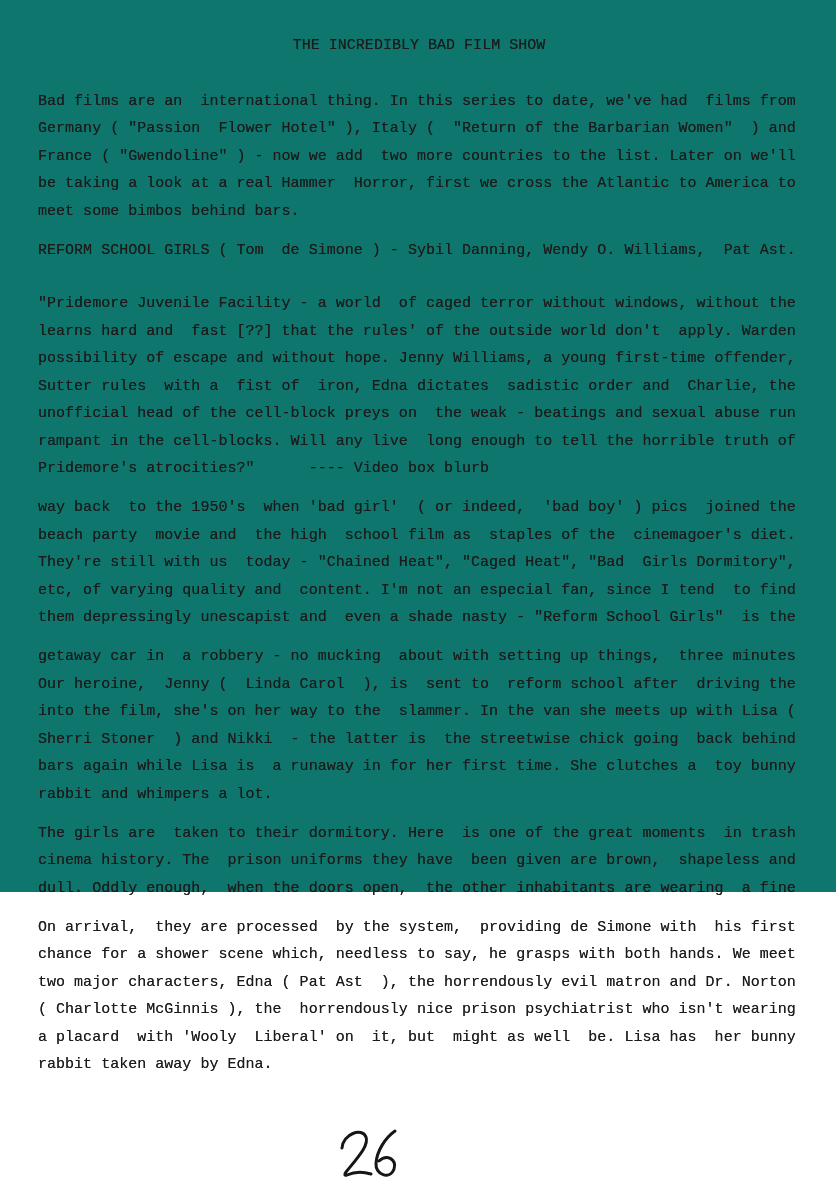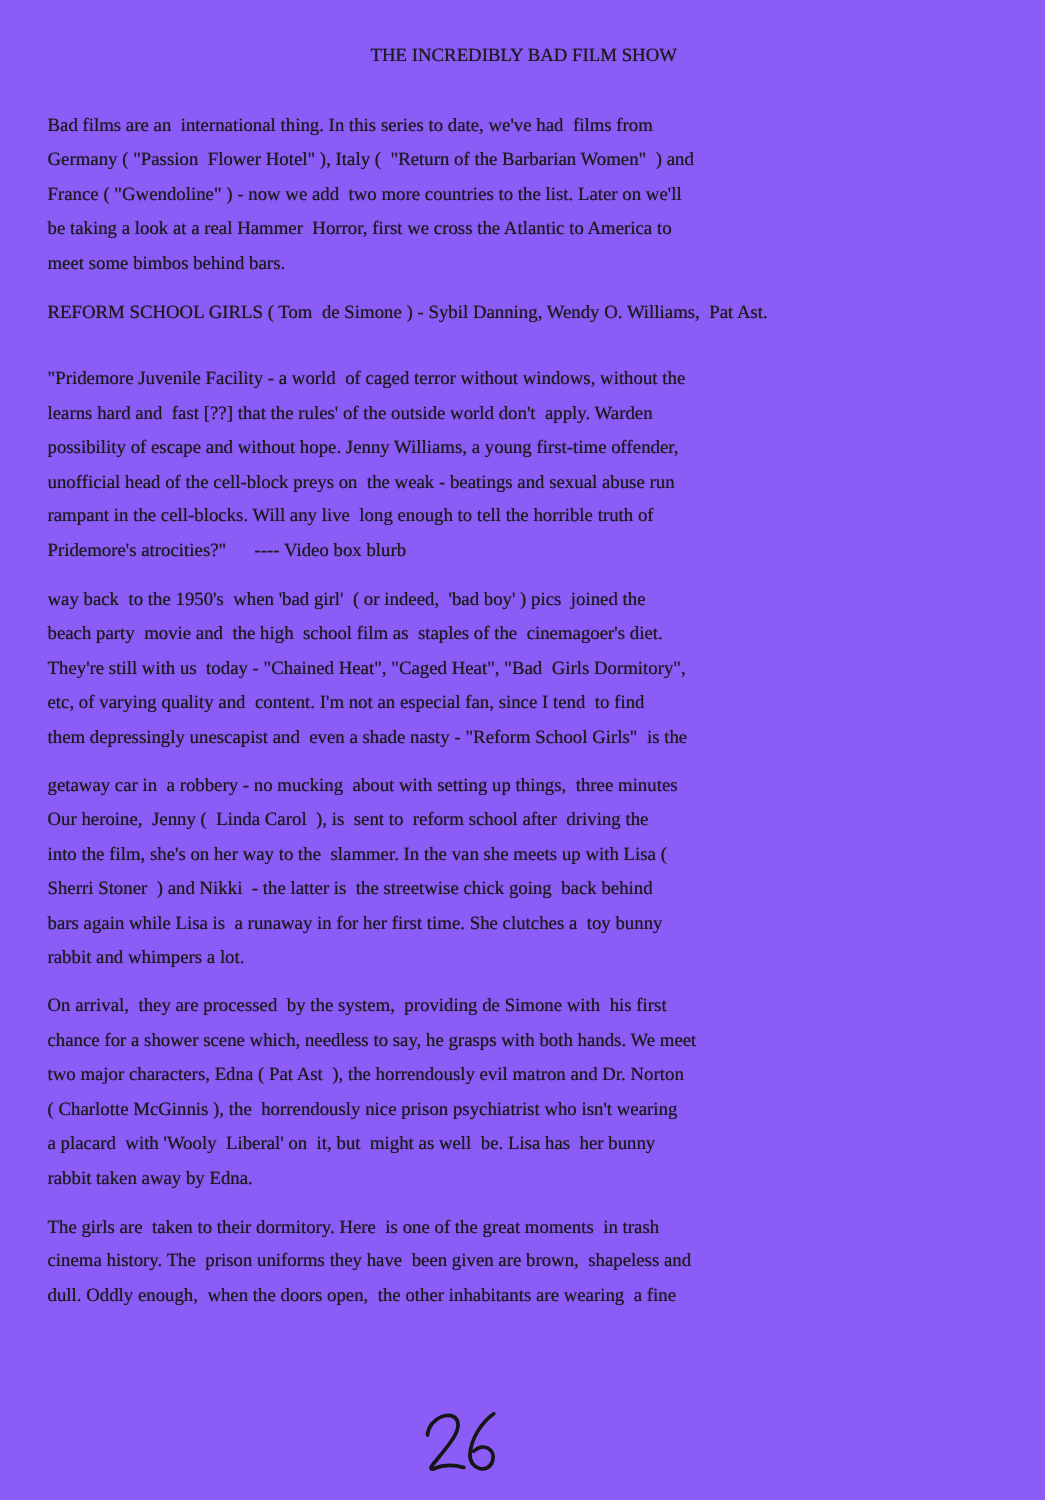--- a/index.html
+++ b/index.html
@@ -3,23 +3,23 @@
 <meta charset="utf-8">
 <style>
   html, body { margin: 0; padding: 0; }
   body {
     width: 836px; height: 1200px;
     background: #ffffff;
     overflow: hidden;
   }
   .page {
     position: relative;
-    width: 836px; height: 1200px;
-    background: #8b5cf6;
-    font-family: Liberation Serif, serif;
+    width: 836px; height: 892px;
+    background: #0f766e;
+    font-family: Liberation Mono, monospace;
     color: #1b1b1b;
   }
   .content {
     position: absolute;
     left: 38px; top: 32px; width: 762px;
   }
   .line {
     white-space: pre;
     font-size: 15px;
     line-height: 27.5px;
@@ -61,20 +61,21 @@
     </div>
 
     <div class="para para-credit">
       <div class="line">REFORM SCHOOL GIRLS ( Tom  de Simone ) - Sybil Danning, Wendy O. Williams,  Pat Ast.</div>
     </div>
 
     <div class="para">
       <div class="line">"Pridemore Juvenile Facility - a world  of caged terror without windows, without the</div>
       <div class="line">learns hard and  fast [??] that the rules' of the outside world don't  apply. Warden</div>
       <div class="line">possibility of escape and without hope. Jenny Williams, a young first-time offender,</div>
+      <div class="line">Sutter rules  with a  fist of  iron, Edna dictates  sadistic order and  Charlie, the</div>
       <div class="line">unofficial head of the cell-block preys on  the weak - beatings and sexual abuse run</div>
       <div class="line">rampant in the cell-blocks. Will any live  long enough to tell the horrible truth of</div>
       <div class="line">Pridemore's atrocities?"      ---- Video box blurb</div>
     </div>
 
     <div class="para">
       <div class="line">way back  to the 1950's  when 'bad girl'  ( or indeed,  'bad boy' ) pics  joined the</div>
       <div class="line">beach party  movie and  the high  school film as  staples of the  cinemagoer's diet.</div>
       <div class="line">They're still with us  today - "Chained Heat", "Caged Heat", "Bad  Girls Dormitory",</div>
       <div class="line">etc, of varying quality and  content. I'm not an especial fan, since I tend  to find</div>
@@ -84,32 +85,32 @@
     <div class="para">
       <div class="line">getaway car in  a robbery - no mucking  about with setting up things,  three minutes</div>
       <div class="line">Our heroine,  Jenny (  Linda Carol  ), is  sent to  reform school after  driving the</div>
       <div class="line">into the film, she's on her way to the  slammer. In the van she meets up with Lisa (</div>
       <div class="line">Sherri Stoner  ) and Nikki  - the latter is  the streetwise chick going  back behind</div>
       <div class="line">bars again while Lisa is  a runaway in for her first time. She clutches a  toy bunny</div>
       <div class="line">rabbit and whimpers a lot.</div>
     </div>
 
     <div class="para">
+      <div class="line">The girls are  taken to their dormitory. Here  is one of the great moments  in trash</div>
+      <div class="line">cinema history. The  prison uniforms they have  been given are brown,  shapeless and</div>
+      <div class="line">dull. Oddly enough,  when the doors open,  the other inhabitants are wearing  a fine</div>
+    </div>
+
+    <div class="para">
       <div class="line">On arrival,  they are processed  by the system,  providing de Simone with  his first</div>
       <div class="line">chance for a shower scene which, needless to say, he grasps with both hands. We meet</div>
       <div class="line">two major characters, Edna ( Pat Ast  ), the horrendously evil matron and Dr. Norton</div>
       <div class="line">( Charlotte McGinnis ), the  horrendously nice prison psychiatrist who isn't wearing</div>
       <div class="line">a placard  with 'Wooly  Liberal' on  it, but  might as well  be. Lisa has  her bunny</div>
       <div class="line">rabbit taken away by Edna.</div>
-    </div>
-
-    <div class="para">
-      <div class="line">The girls are  taken to their dormitory. Here  is one of the great moments  in trash</div>
-      <div class="line">cinema history. The  prison uniforms they have  been given are brown,  shapeless and</div>
-      <div class="line">dull. Oddly enough,  when the doors open,  the other inhabitants are wearing  a fine</div>
     </div>
 
   </div>
 
   <div class="page-number">
     <span class="pn-value">26</span>
     <svg width="80" height="64" viewBox="0 0 80 64">
       <path d="M9,24 C10,10 29,3 33,13 C36,21 26,32 13,48 C11,50.5 11.5,52 14,51 C22,47.5 31,48 38,50" fill="none" stroke="#161616" stroke-width="3" stroke-linecap="round" stroke-linejoin="round"></path>
       <path d="M62,7 C52,14 44,27 43,39 C42,51 57,56 61,45 C64,35.5 54,29.5 46,37" fill="none" stroke="#161616" stroke-width="3" stroke-linecap="round" stroke-linejoin="round"></path>
     </svg>

